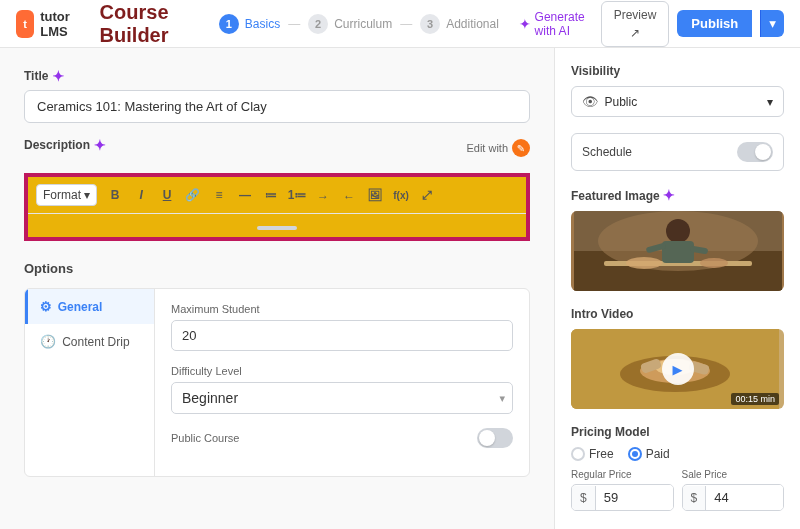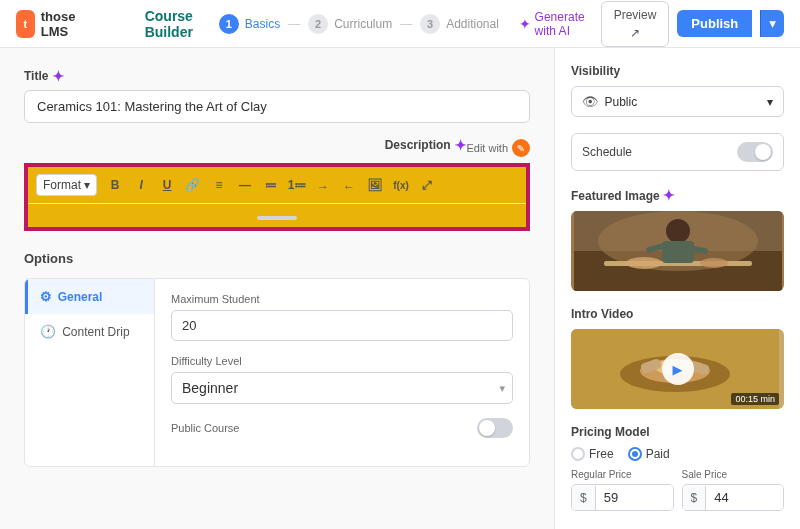--- a/index.html
+++ b/index.html
@@ -3,21 +3,21 @@
   <meta charset="utf-8">
   <style>
     * { box-sizing: border-box; margin: 0; padding: 0; }
     body { font-family: -apple-system, BlinkMacSystemFont, 'Segoe UI', sans-serif; font-size: 13px; background: #f5f5f5; color: #333; width: 800px; height: 529px; overflow: hidden; }
 
     
     .header { display: flex; align-items: center; background: #fff; border-bottom: 1px solid #e5e5e5; padding: 0 16px; height: 48px; gap: 12px; }
     .logo { display: flex; align-items: center; gap: 6px; font-weight: 700; font-size: 14px; color: #ff6b35; margin-right: 8px; }
     .logo-icon { width: 28px; height: 28px; background: #ff6b35; border-radius: 6px; display: flex; align-items: center; justify-content: center; color: white; font-size: 11px; font-weight: 800; }
     .logo-text { color: #333; font-weight: 700; font-size: 13px; }
-    .course-builder-title { font-size: 14px; font-weight: 600; color: #0f766e; margin-right: 12px; margin-left: 40px; }
+    .course-builder-title { font-size: 20px; font-weight: 600; color: #7f1d1d; margin-right: 12px; }
     .steps { display: flex; align-items: center; gap: 0; flex: 1; }
     .step { display: flex; align-items: center; gap: 6px; font-size: 12px; color: #999; }
     .step.active { color: #3b82f6; }
     .step-num { width: 20px; height: 20px; border-radius: 50%; display: flex; align-items: center; justify-content: center; font-size: 11px; font-weight: 600; background: #e5e7eb; color: #999; }
     .step.active .step-num { background: #3b82f6; color: white; }
     .step-arrow { color: #ccc; margin: 0 8px; font-size: 12px; }
     .header-right { display: flex; align-items: center; gap: 8px; margin-left: auto; }
     .ai-btn { display: flex; align-items: center; gap: 4px; font-size: 12px; color: #9333ea; font-weight: 500; cursor: pointer; padding: 4px 8px; border-radius: 4px; }
     .ai-icon { font-size: 14px; }
     .preview-btn { display: flex; align-items: center; gap: 4px; padding: 6px 12px; border: 1px solid #d1d5db; border-radius: 6px; background: white; font-size: 12px; color: #555; cursor: pointer; font-weight: 500; flex-direction: column; }
@@ -38,21 +38,21 @@
     
     .editor-container { border: 4px solid #be185d; border-radius: 0; background: #eab308; }
     .editor-toolbar { display: flex; align-items: center; gap: 2px; padding: 6px 8px; border-bottom: 1px solid #e5e5e5; flex-wrap: wrap; }
     .toolbar-btn { display: flex; align-items: center; justify-content: center; width: 24px; height: 24px; border: none; background: none; cursor: pointer; color: #555; font-size: 12px; border-radius: 3px; font-weight: 600; }
     .format-dropdown { display: flex; align-items: center; gap: 3px; padding: 3px 6px; border: 1px solid #d1d5db; border-radius: 4px; background: white; cursor: pointer; font-size: 12px; color: #444; margin-right: 4px; }
     .editor-content { padding: 12px 14px; min-height: 80px; font-size: 13px; color: #444; line-height: 1.6; }
     .editor-scrollbar { text-align: center; padding: 4px; }
     .scrollbar-thumb { display: inline-block; width: 40px; height: 4px; background: #d1d5db; border-radius: 2px; }
 
     
-    .desc-header { display: flex; align-items: center; justify-content: flex-end; margin-bottom: 4px; }
+    .desc-header { display: flex; align-items: center; justify-content: space-between; margin-bottom: 14px; }
     .edit-with { display: flex; align-items: center; gap: 4px; font-size: 11px; color: #666; }
     .edit-with-icon { width: 18px; height: 18px; background: #f97316; border-radius: 50%; display: flex; align-items: center; justify-content: center; color: white; font-size: 10px; }
 
     
     .options-section { margin-top: 20px; }
     .options-container { display: flex; border: 1px solid #e5e5e5; border-radius: 6px; background: white; overflow: hidden; }
     .options-sidebar { width: 130px; border-right: 1px solid #e5e5e5; }
     .option-tab { display: flex; align-items: center; gap: 6px; padding: 10px 12px; cursor: pointer; font-size: 12px; color: #555; border-left: 3px solid transparent; }
     .option-tab.active { background: #eff6ff; border-left-color: #3b82f6; color: #3b82f6; font-weight: 600; }
     .option-tab-icon { font-size: 13px; }
@@ -94,21 +94,21 @@
 
     .title-section { margin-bottom: 14px; }
     .desc-section { margin-bottom: 4px; }
   </style>
 </head>
 <body>
 
 <div class="header">
   <div class="logo">
     <div class="logo-icon">t</div>
-    <span class="logo-text">those LMS</span>
+    <span class="logo-text">tutor LMS</span>
   </div>
   <span class="course-builder-title">Course Builder</span>
 
   <div class="steps">
     <div class="step active">
       <div class="step-num">1</div>
       <span>Basics</span>
     </div>
     <span class="step-arrow">—</span>
     <div class="step">

